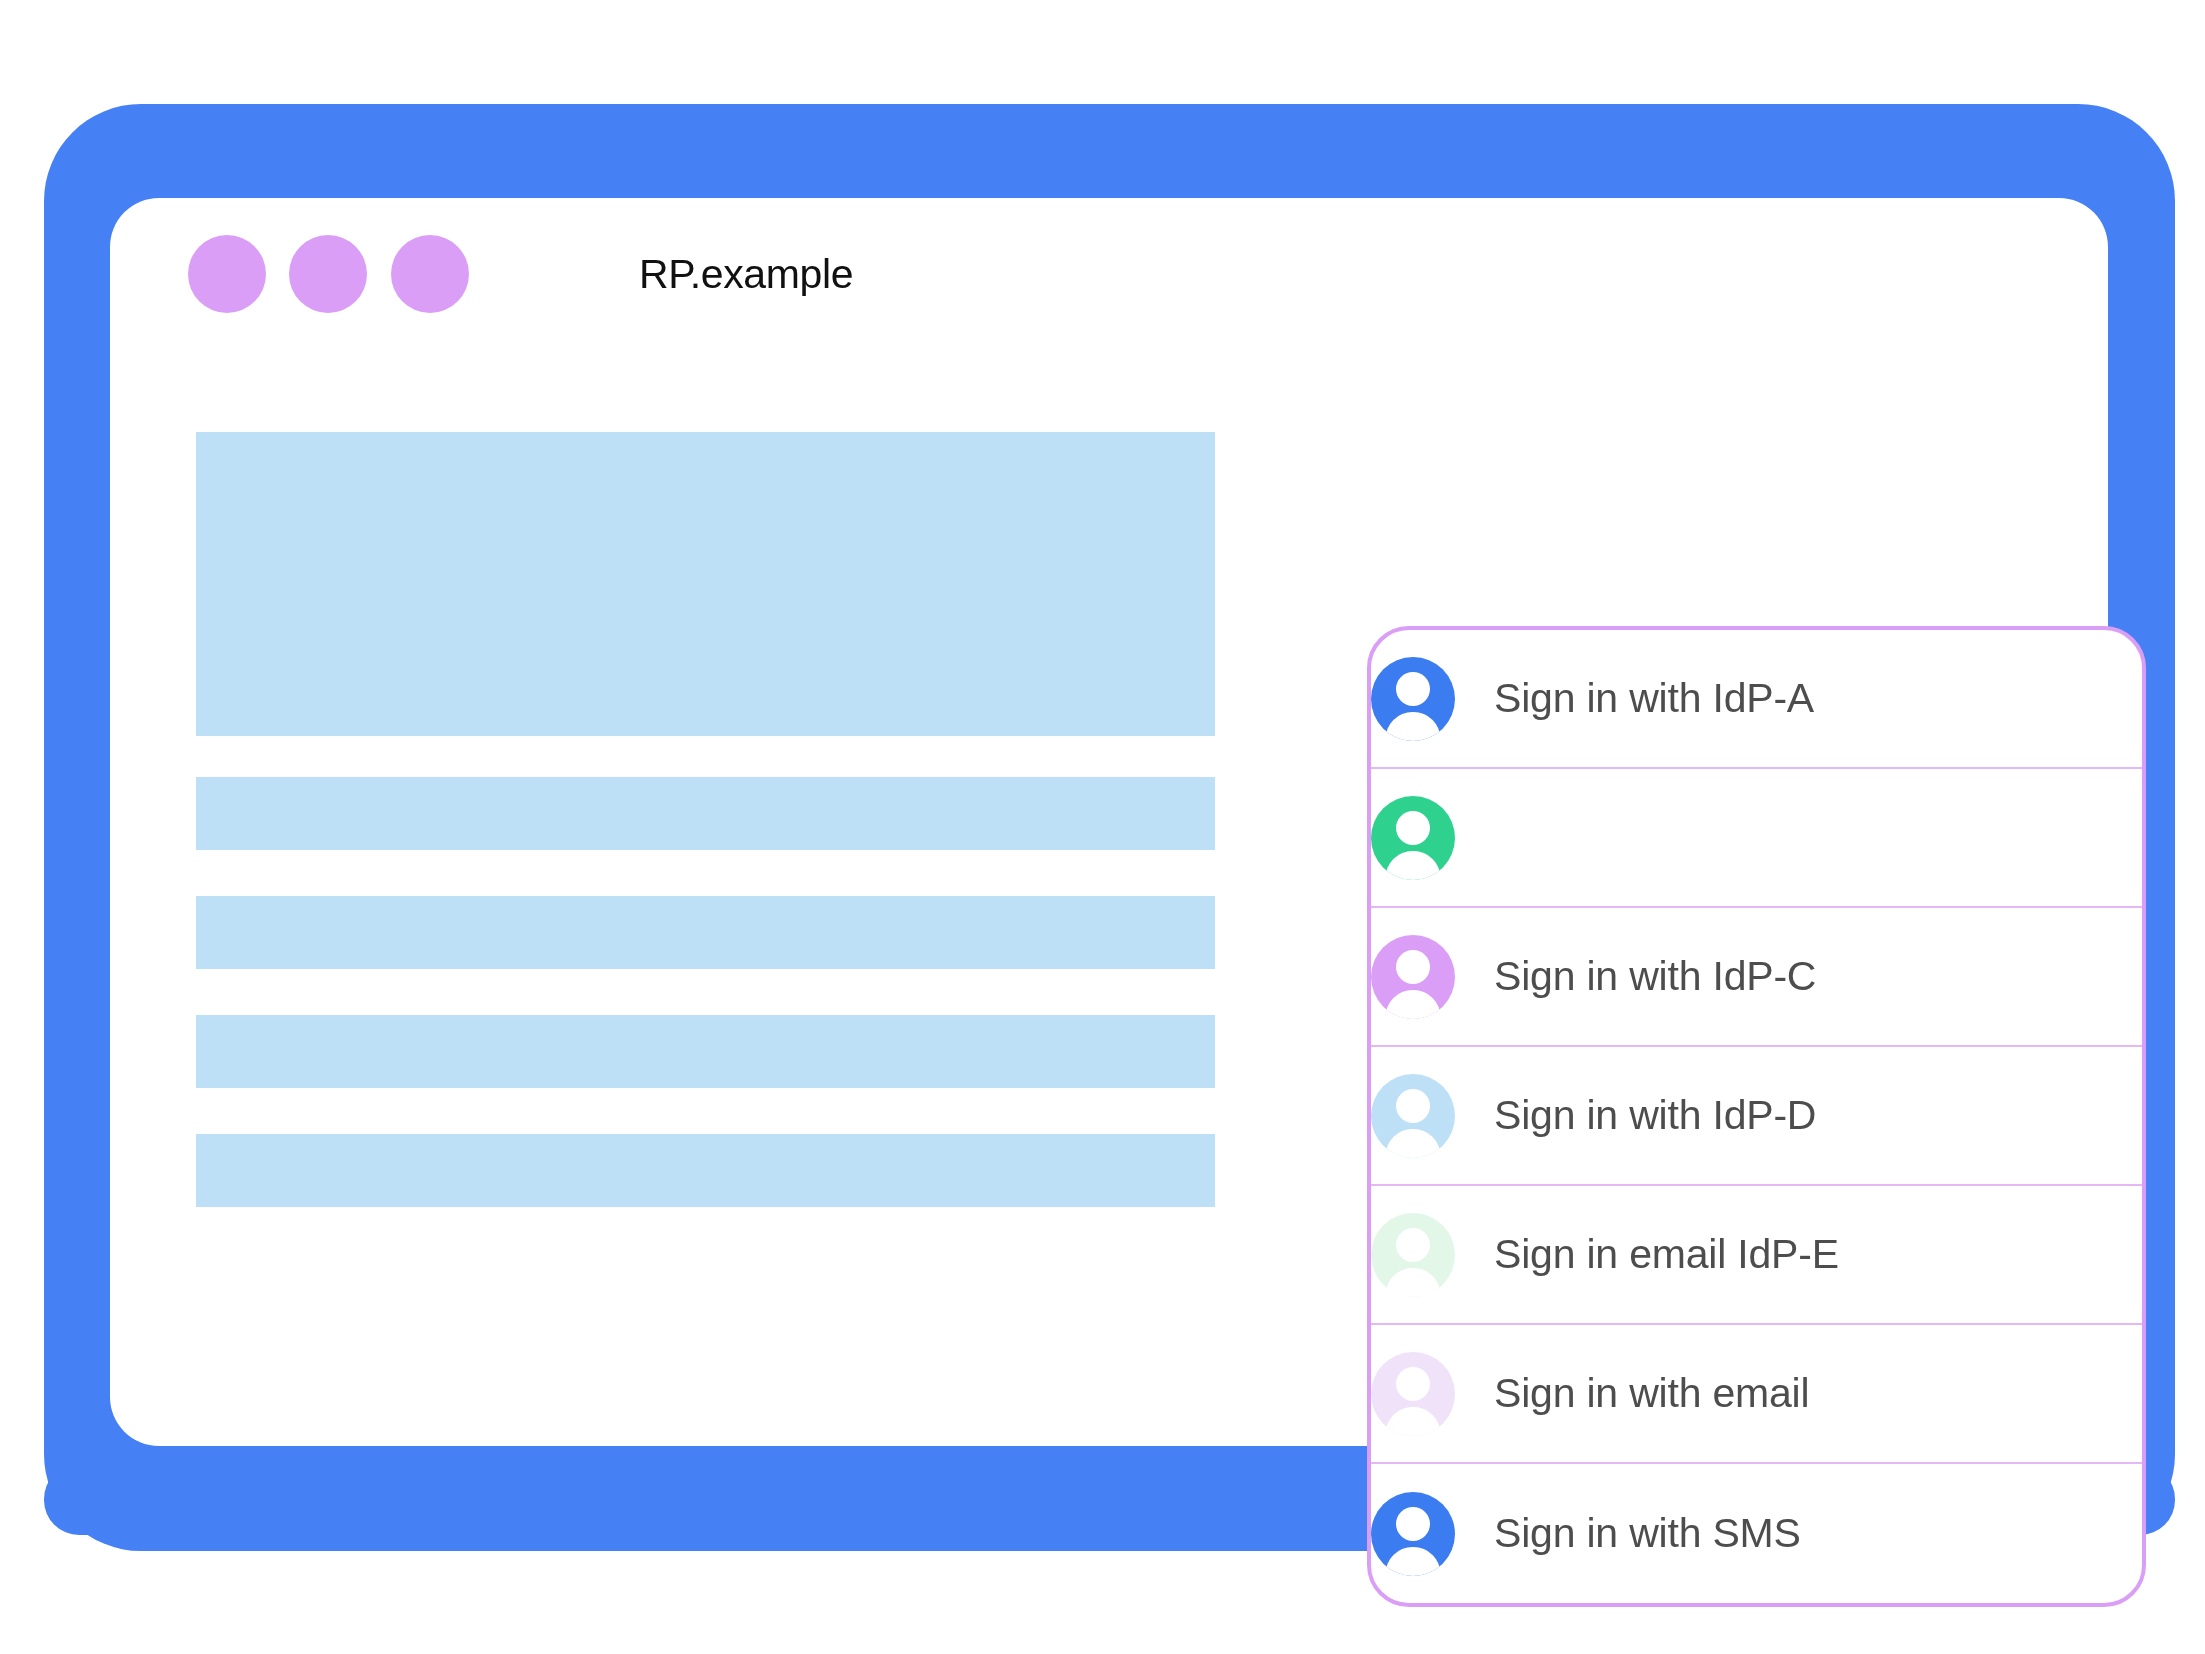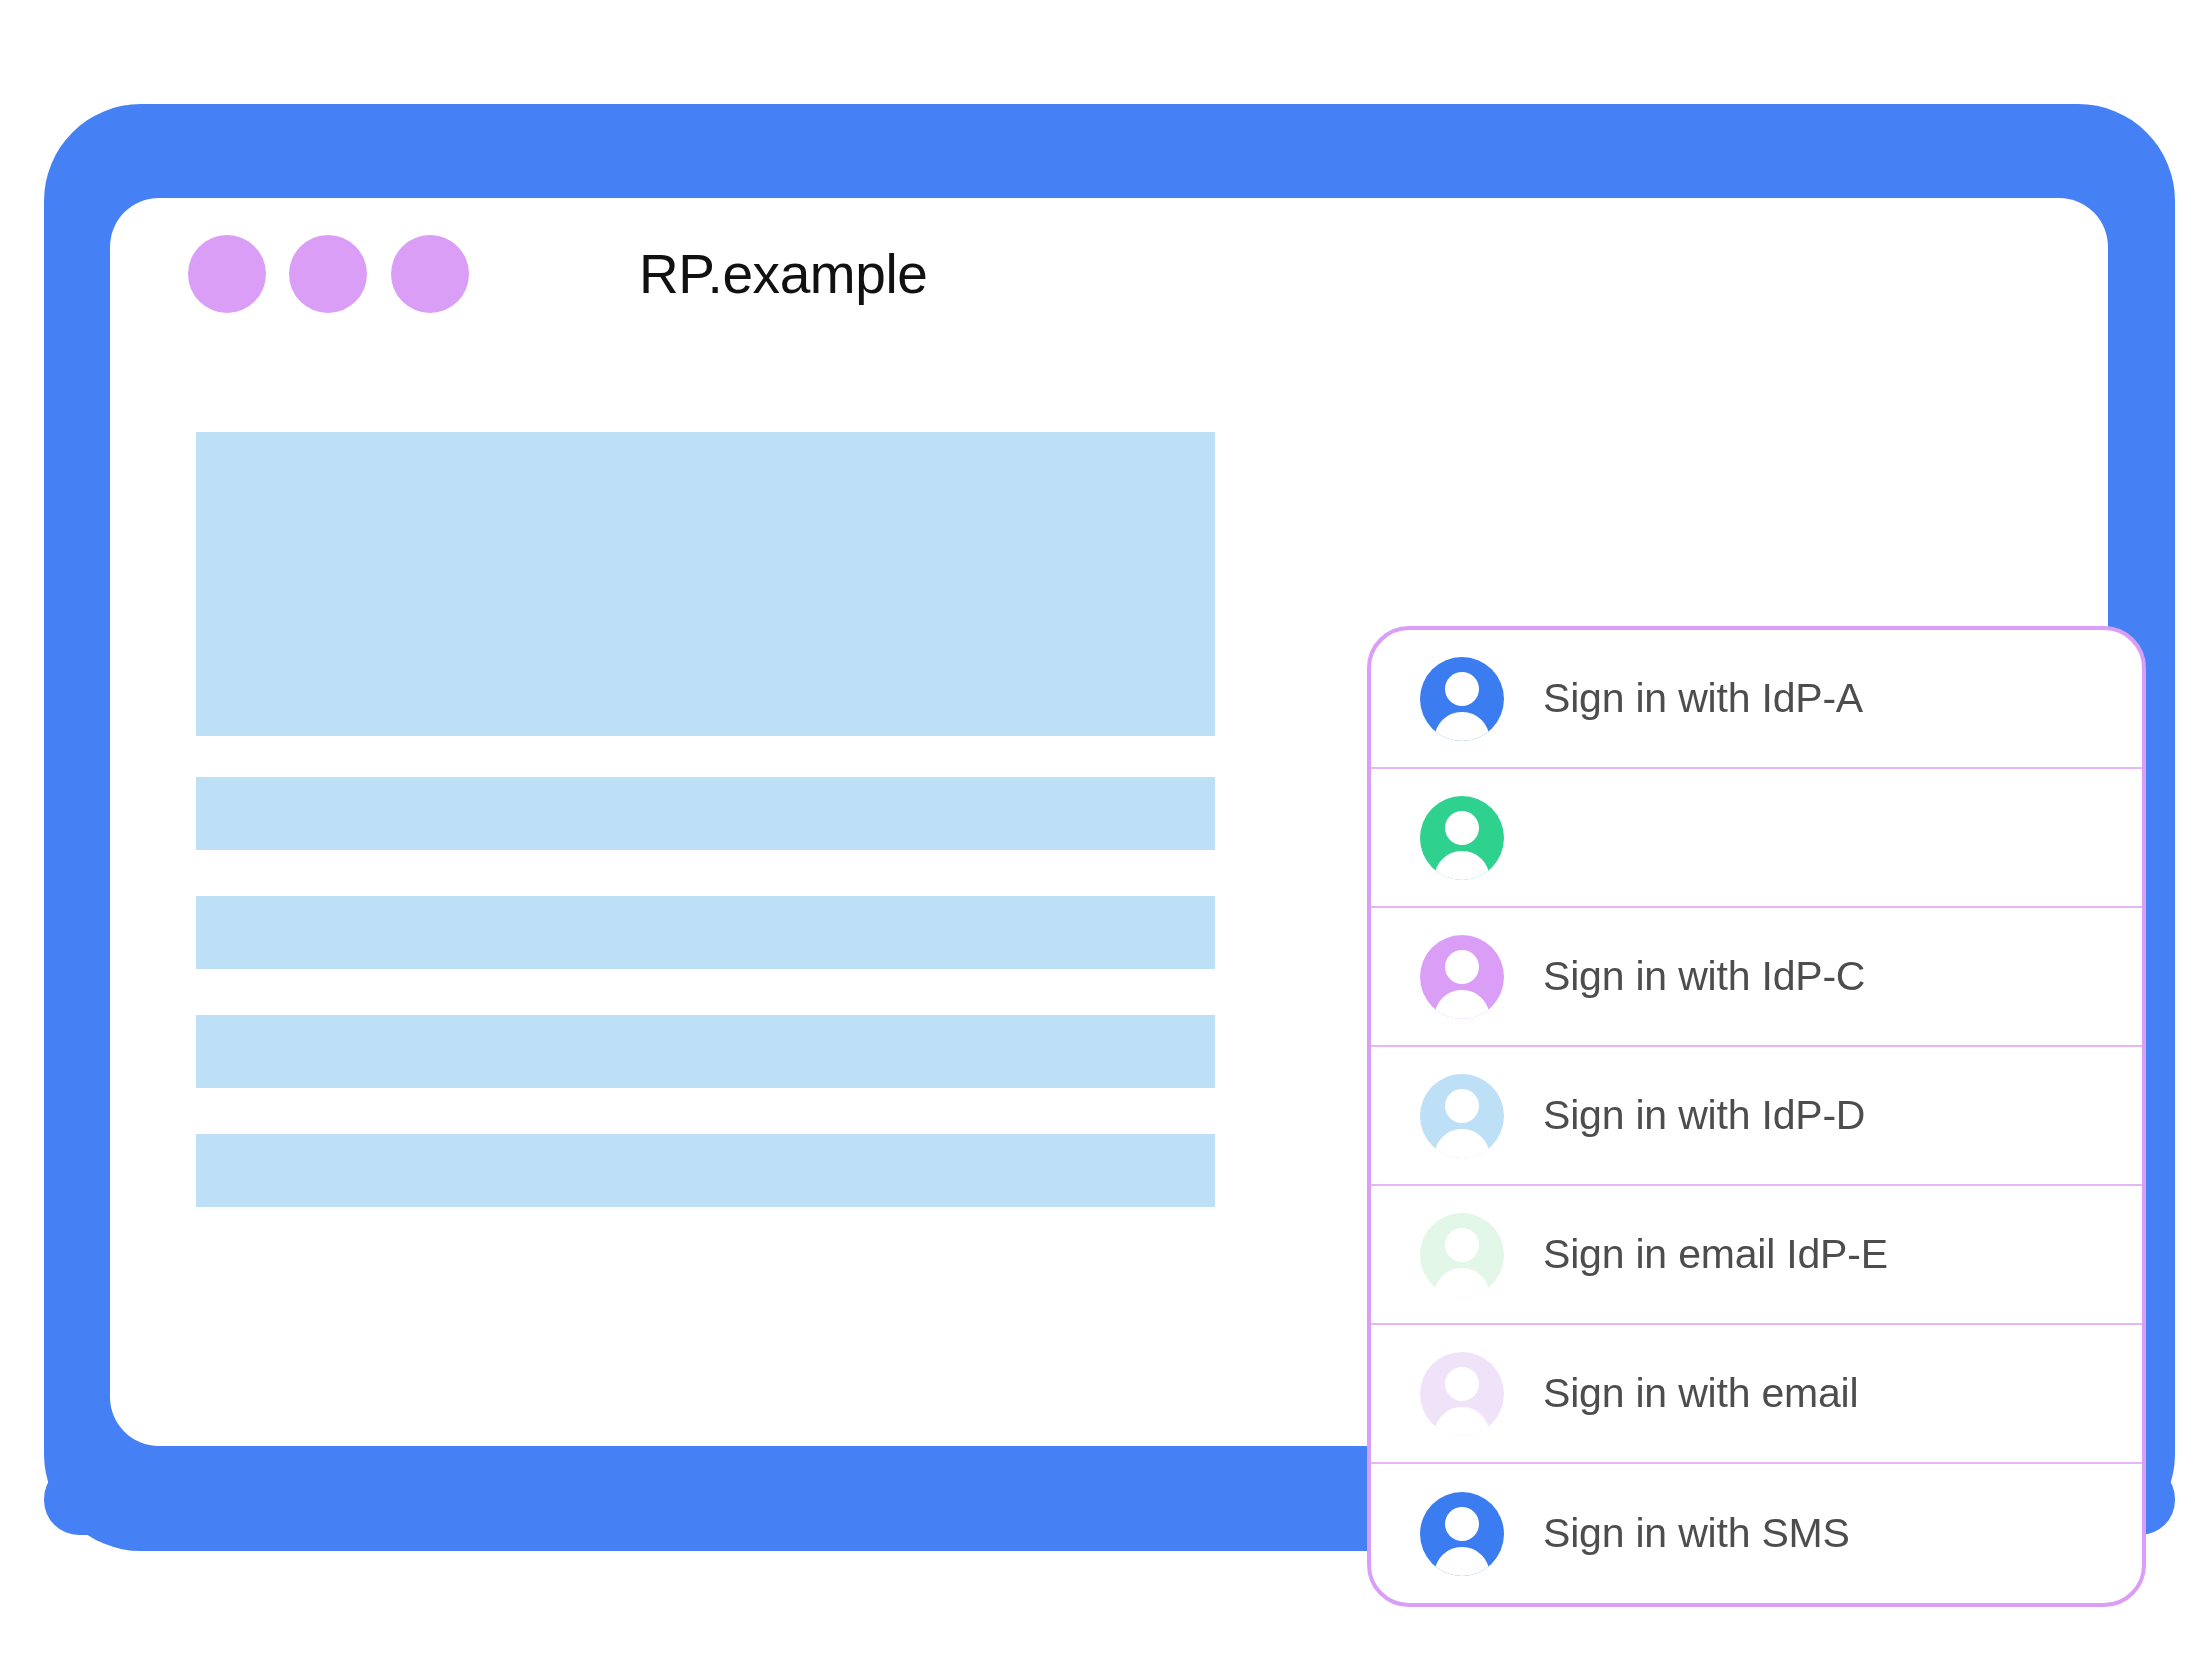--- a/index.html
+++ b/index.html
@@ -88,21 +88,21 @@
     background: #db9ef7;
   }
   .dot-1 { left: 78px; }
   .dot-2 { left: 179px; }
   .dot-3 { left: 281px; }
 
   .site-title {
     position: absolute;
     left: 529px;
     top: 42px;
-    font-size: 55px;
+    font-size: 41px;
     color: #111111;
     line-height: 69px;
     white-space: nowrap;
     letter-spacing: -0.4px;
   }
 
   
   .content-col {
     position: absolute;
     left: 86px;
@@ -126,21 +126,20 @@
     box-sizing: border-box;
     border: 4.4px solid #db9ef7;
     border-radius: 42px;
     background: #ffffff;
     overflow: hidden;
   }
   .signin-row {
     display: flex;
     align-items: center;
     height: 139px;
-    padding-left: 49px;
     box-sizing: border-box;
     border-bottom: 2.6px solid #e5b8f5;
     background: transparent;
   }
   .signin-row:last-child { border-bottom: none; }
 
   .avatar {
     flex: 0 0 auto;
     width: 84px;
     height: 84px;

